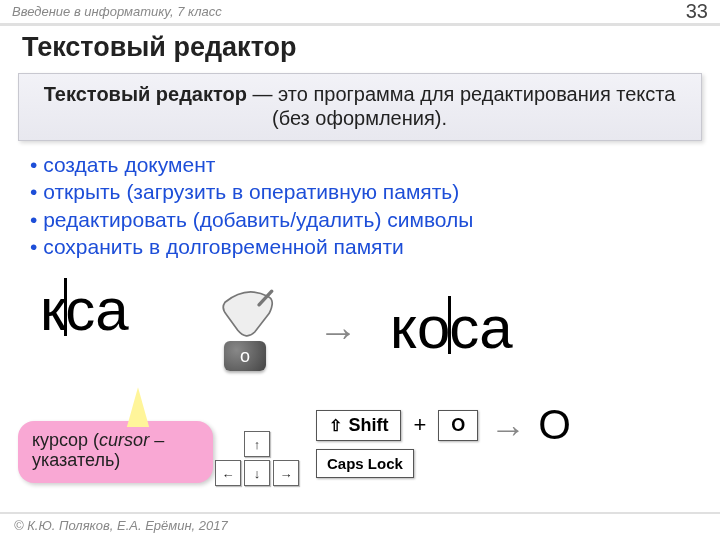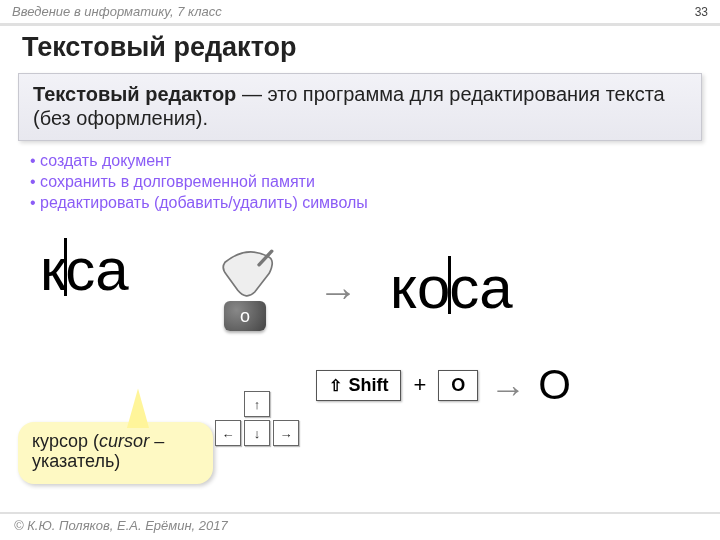--- a/index.html
+++ b/index.html
@@ -20,50 +20,51 @@
     justify-content: space-between;
     align-items: center;
     padding: 0 12px;
     font-size: 13px;
     font-style: italic;
     color: #888;
   }
   .header-bar .pagenum {
     font-style: normal;
     color: #444;
-    font-size: 12px;
+    font-size: 20px;
     margin-left: 28px;
   }
   .title {
     font-size: 27px;
     font-weight: bold;
     color: #222;
     padding: 6px 0 6px 22px;
   }
   .def-box {
     margin: 4px 18px 8px 18px;
     padding: 8px 15px 10px 14px;
     background: linear-gradient(#f2f2f7, #e8e8ef);
     border: 1px solid #c8c8d0;
     box-shadow: 2px 2px 4px rgba(0,0,0,0.15);
     font-size: 20px;
     line-height: 1.2;
     color: #222;
+    text-align: center;
   }
   .def-box .term { font-weight: bold; }
   .bullets {
     padding: 2px 0 0 30px;
-    font-size: 16px;
+    font-size: 21px;
     line-height: 1.3;
-    color: #8b5cf6;
+    color: #1d4ed8;
   }
   .bullets .row::before { content: "• "; }
   .illus {
     position: relative;
-    margin-top: 18px;
+    margin-top: 11px;
     height: 120px;
   }
   .word {
     position: absolute;
     font-size: 60px;
     color: #000;
     font-family: Arial, sans-serif;
   }
   .word1 { left: 40px; top: 4px; }
   .word2 { left: 390px; top: 22px; }
@@ -98,27 +99,26 @@
   }
   .lower {
     position: relative;
     height: 135px;
   }
   .callout {
     position: absolute;
     left: 18px; top: 30px;
     width: 195px;
     padding: 10px 10px 12px 14px;
-    background: #fef9c3;
+    background: #f9a8d4;
     border-radius: 16px;
     font-size: 18px;
     line-height: 1.1;
     color: #222;
     box-shadow: 2px 2px 4px rgba(0,0,0,0.2);
-    margin-top: 41px;
   }
   .callout .it { font-style: italic; }
   .callout::before {
     content: "";
     position: absolute;
     left: 100px; top: -34px;
     width: 40px; height: 40px;
     background: #fff59a;
     clip-path: polygon(50% 0, 22% 100%, 78% 100%);
   }
@@ -182,22 +182,23 @@
 </div>
 
 <div class="title">Текстовый редактор</div>
 
 <div class="def-box">
   <span class="term">Текстовый редактор</span><span> — это программа для редактирования текста (без оформления).</span>
 </div>
 
 <div class="bullets">
   <div class="row">создать документ</div>
+  <div class="row">открыть (загрузить в оперативную память)</div>
+  <div class="row">редактировать (добавить/удалить) символы</div>
   <div class="row">сохранить в долговременной памяти</div>
-  <div class="row">редактировать (добавить/удалить) символы</div>
 </div>
 
 <div class="illus">
   <div class="word word1">
     <span>к</span><span class="cursor-bar"></span><span>са</span>
   </div>
   <div class="hand-key">
     <svg class="hand-svg" viewBox="0 0 100 100">
       <path d="M20 25 Q45 5 70 18 Q80 22 72 38 L55 60 Q45 70 35 58 L22 40 Q15 32 20 25 Z" fill="#eee" stroke="#777" stroke-width="2"></path>
       <path d="M60 28 L75 12" stroke="#777" stroke-width="4" stroke-linecap="round"></path>
@@ -229,18 +230,19 @@
       <span class="shift-arrow">⇧</span>
       <span>Shift</span>
     </span>
     <span class="plus">+</span>
     <span class="klabel">O</span>
     <span class="arrowR">→</span>
     <span class="bigO">О</span>
   </div>
 
   <div class="kb-row2">
+    <span class="klabel small">Caps Lock</span>
   </div>
 </div>
 
 <div class="footer">
   <span>© К.Ю. Поляков, Е.А. Ерёмин, 2017</span>
 </div>
 
 </body></html>

